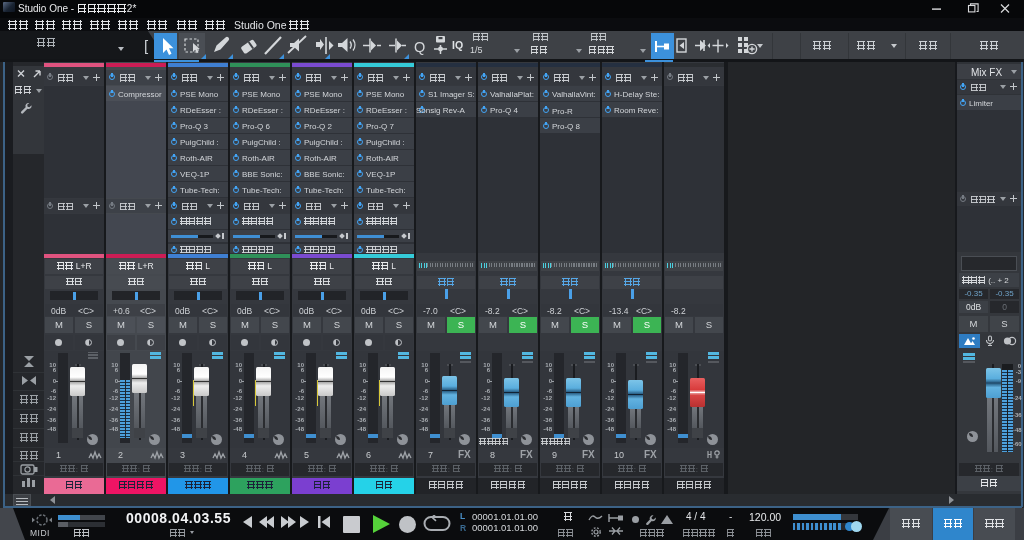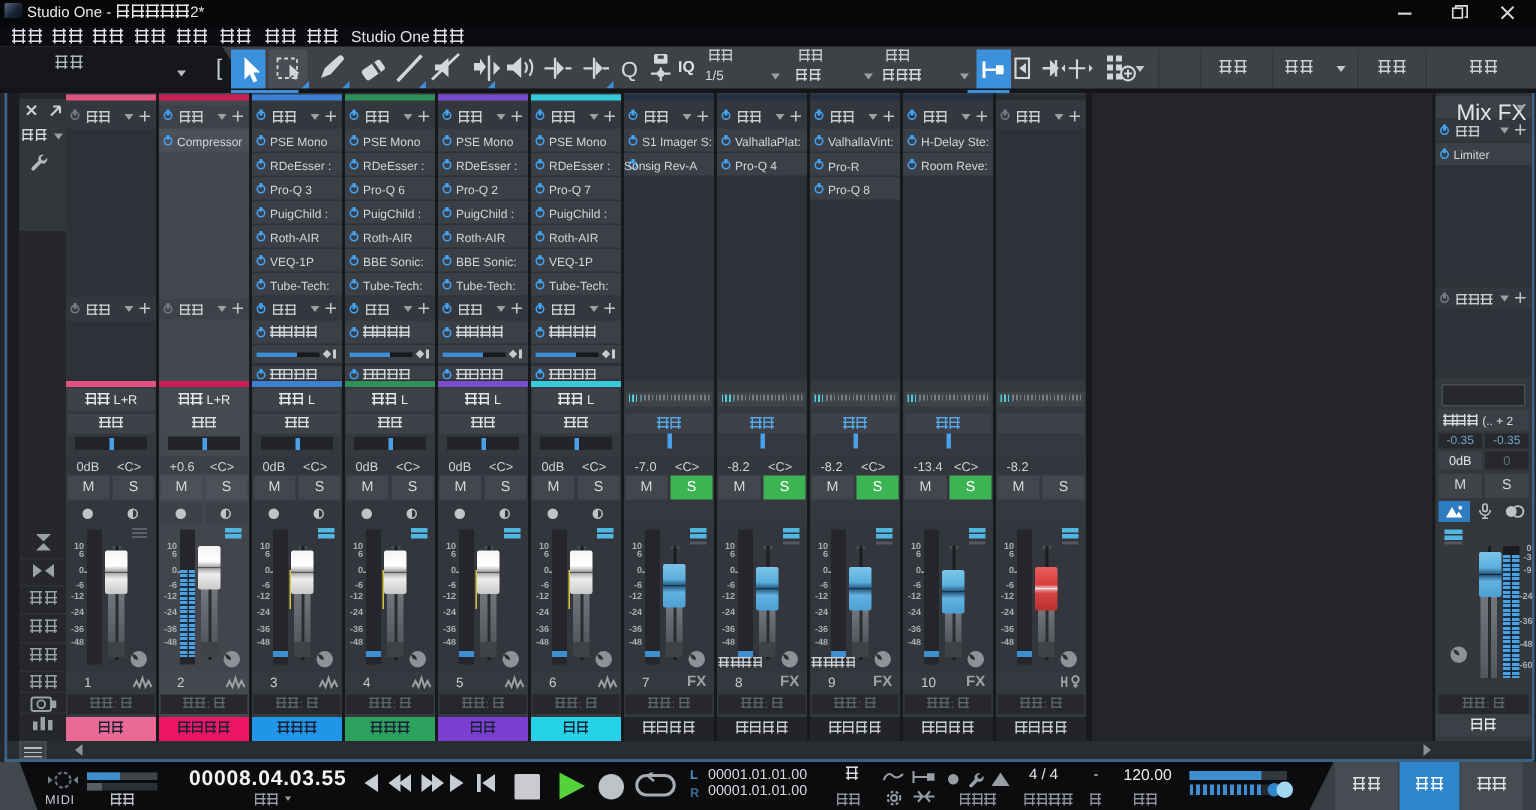--- a/index.html
+++ b/index.html
@@ -1168,21 +1168,21 @@
   </svg>
 <div class="a" style="left:665px;top:462.5px;width:58px;height:13px;background:#26282c;text-align:center">
     <span style="display:block;font-size:8px;color:#5f646a;line-height:13px"><i class="c"></i><i class="c"></i>: <i class="c"></i></span>
   </div>
 <div class="a" style="left:664px;top:478px;width:60px;height:15.5px;background:#222428;text-align:center">
     <span style="display:block;font-size:9px;color:#c6c9cd;line-height:15.5px"><i class="c"></i><i class="c"></i><i class="c"></i><i class="c"></i></span>
   </div>
 <div class="a" style="left:955px;top:62px;width:2px;height:432px;background:#17191d"></div>
 <div class="a" style="left:957px;top:62px;width:64px;height:432px;background:#2f3237"></div>
 <div class="a" style="left:957px;top:64px;width:64px;height:15px;background:#3c3f45">
-    <span class="t" style="left:14px;top:2.5px;font-size:15px;color:#e2e4e7">Mix FX</span>
+    <span class="t" style="left:14px;top:2.5px;font-size:10px;color:#e2e4e7">Mix FX</span>
     <div class="td" style="left:54px;top:6px;border-top-color:#9ba0a5"></div>
   </div>
 <div class="a" style="left:957px;top:80px;width:64px;height:14px;background:#34373d">
     <i class="pw" style="left:3px;top:4px"></i>
     <span class="t" style="left:13px;top:2.5px;font-size:8.5px;color:#c9ccd0"><i class="c"></i><i class="c"></i></span>
     <div class="td" style="left:43px;top:5px;border-top-color:#9ba0a5"></div>
     <div class="plus" style="left:53px;top:3px"></div>
   </div>
 <div class="a" style="left:957px;top:95px;width:64px;height:96px;background:#2e3137"></div>
 <div class="a" style="left:957px;top:95px;width:64px;height:15px;background:#3b3f46">

